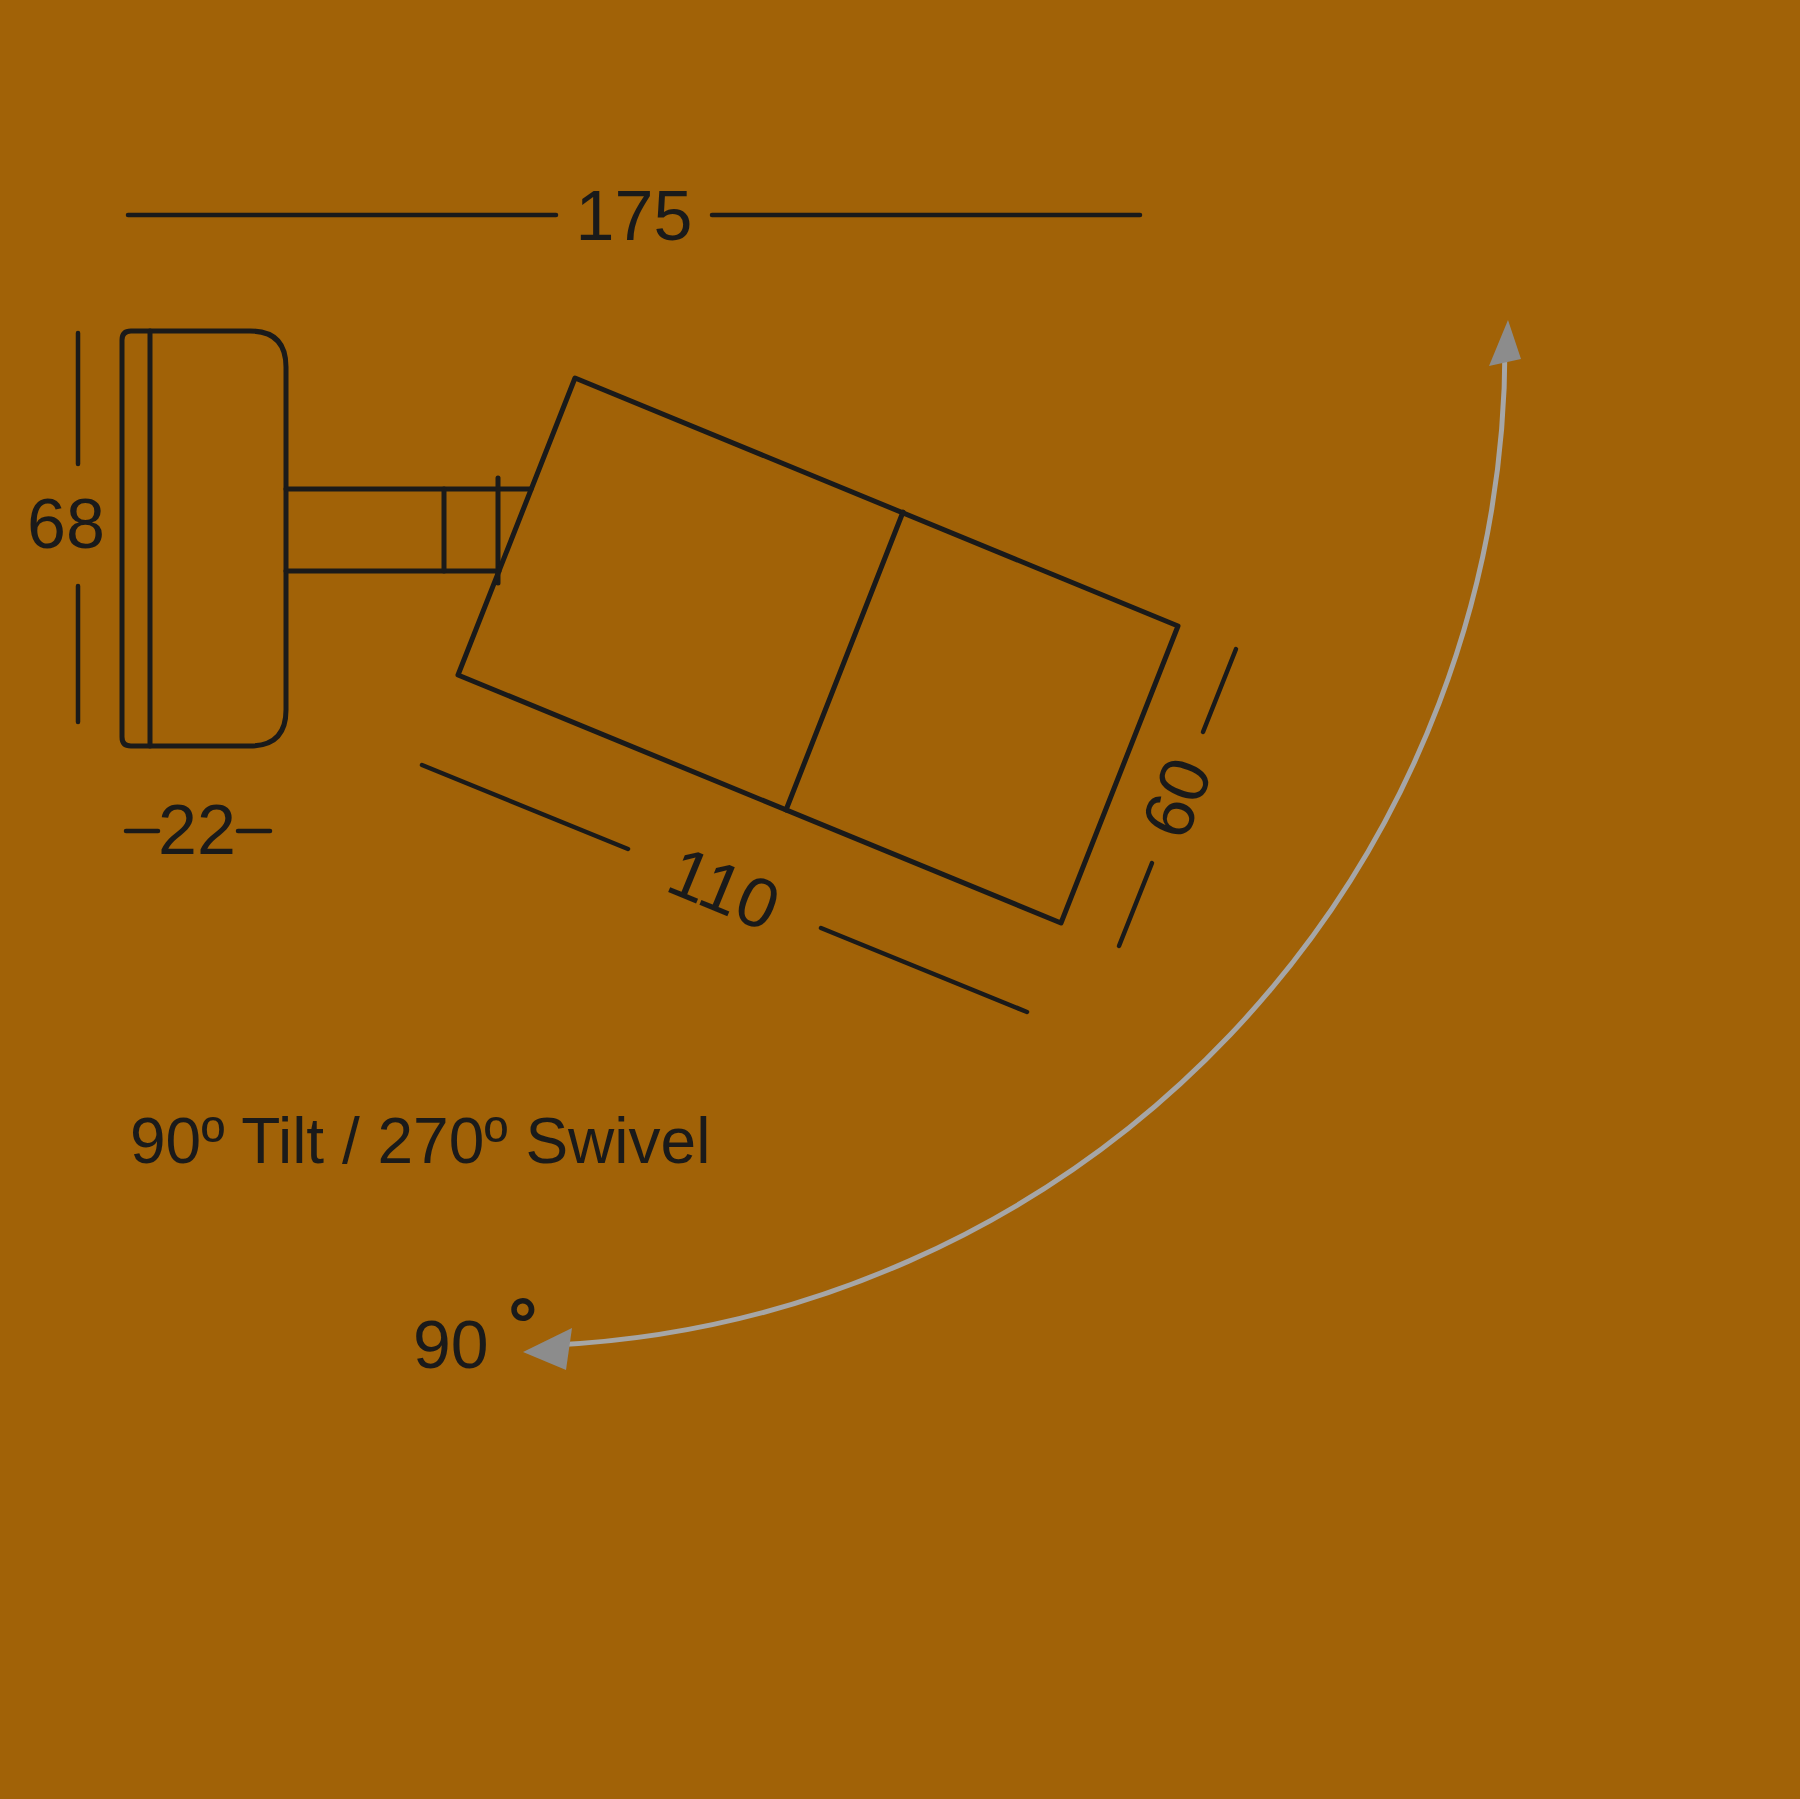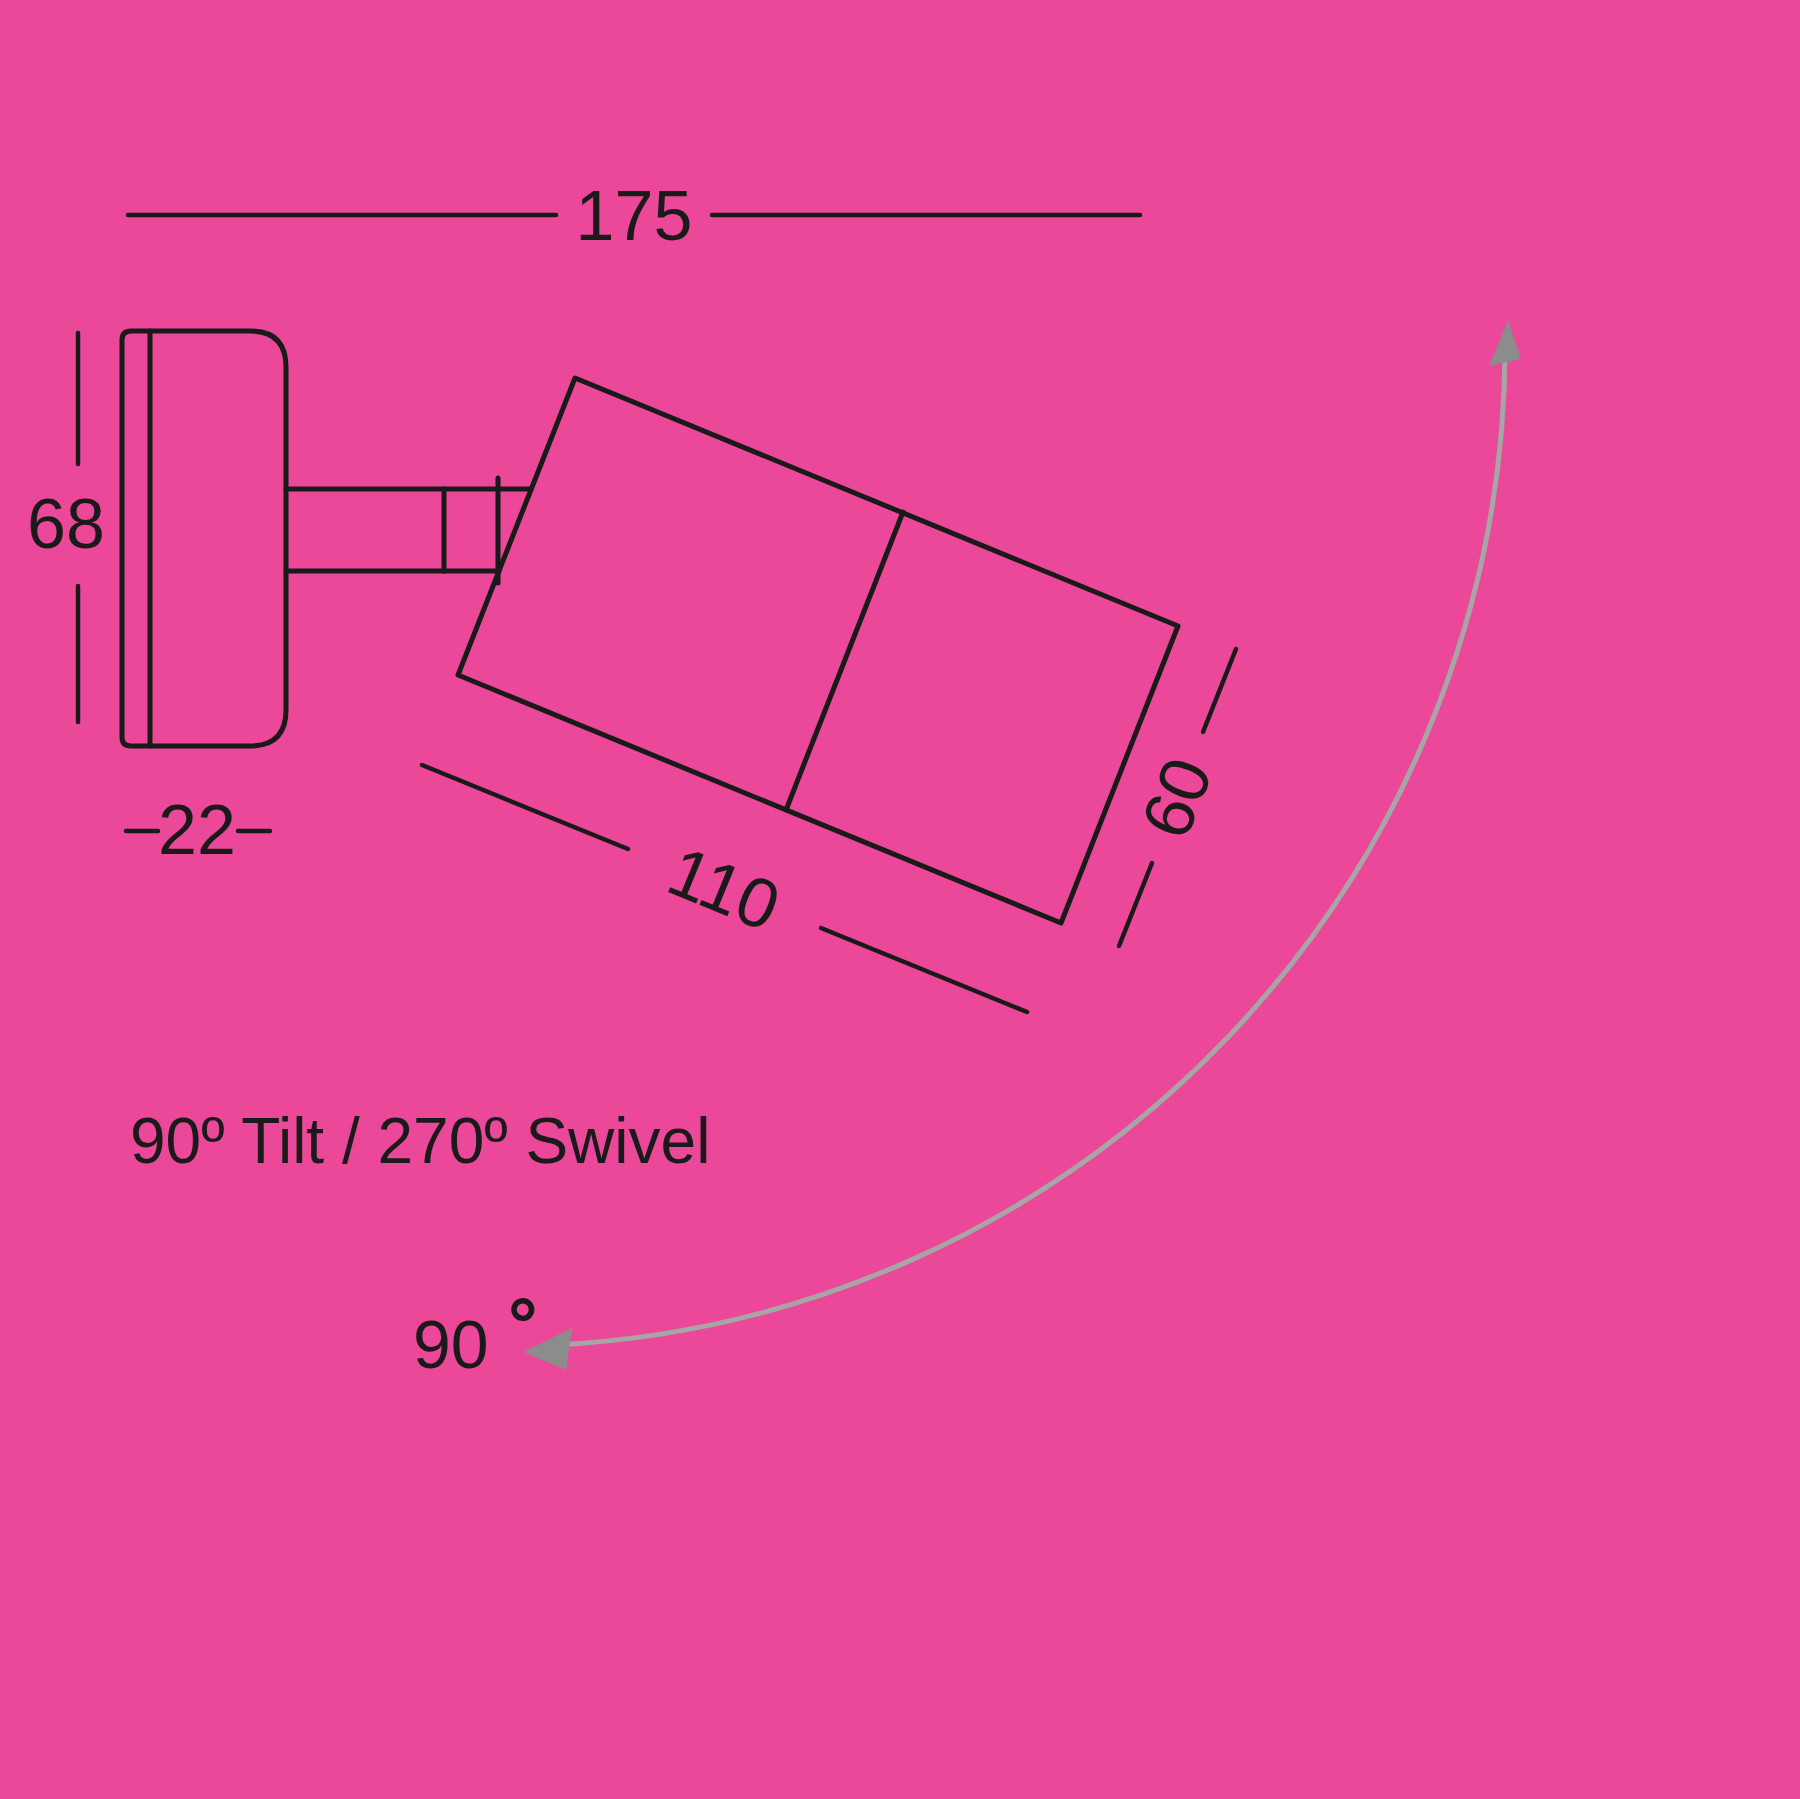--- a/index.html
+++ b/index.html
@@ -4,21 +4,21 @@
 <style>
   html, body {
     margin: 0;
     padding: 0;
     background: #ffffff;
   }
   .canvas {
     position: relative;
     width: 1800px;
     height: 1799px;
-    background: #ec4899;
+    background: #a16207;
     overflow: hidden;
     font-family: "Liberation Sans", sans-serif;
   }
   svg {
     position: absolute;
     top: 0;
     left: 0;
   }
   .objline {
     fill: none;

